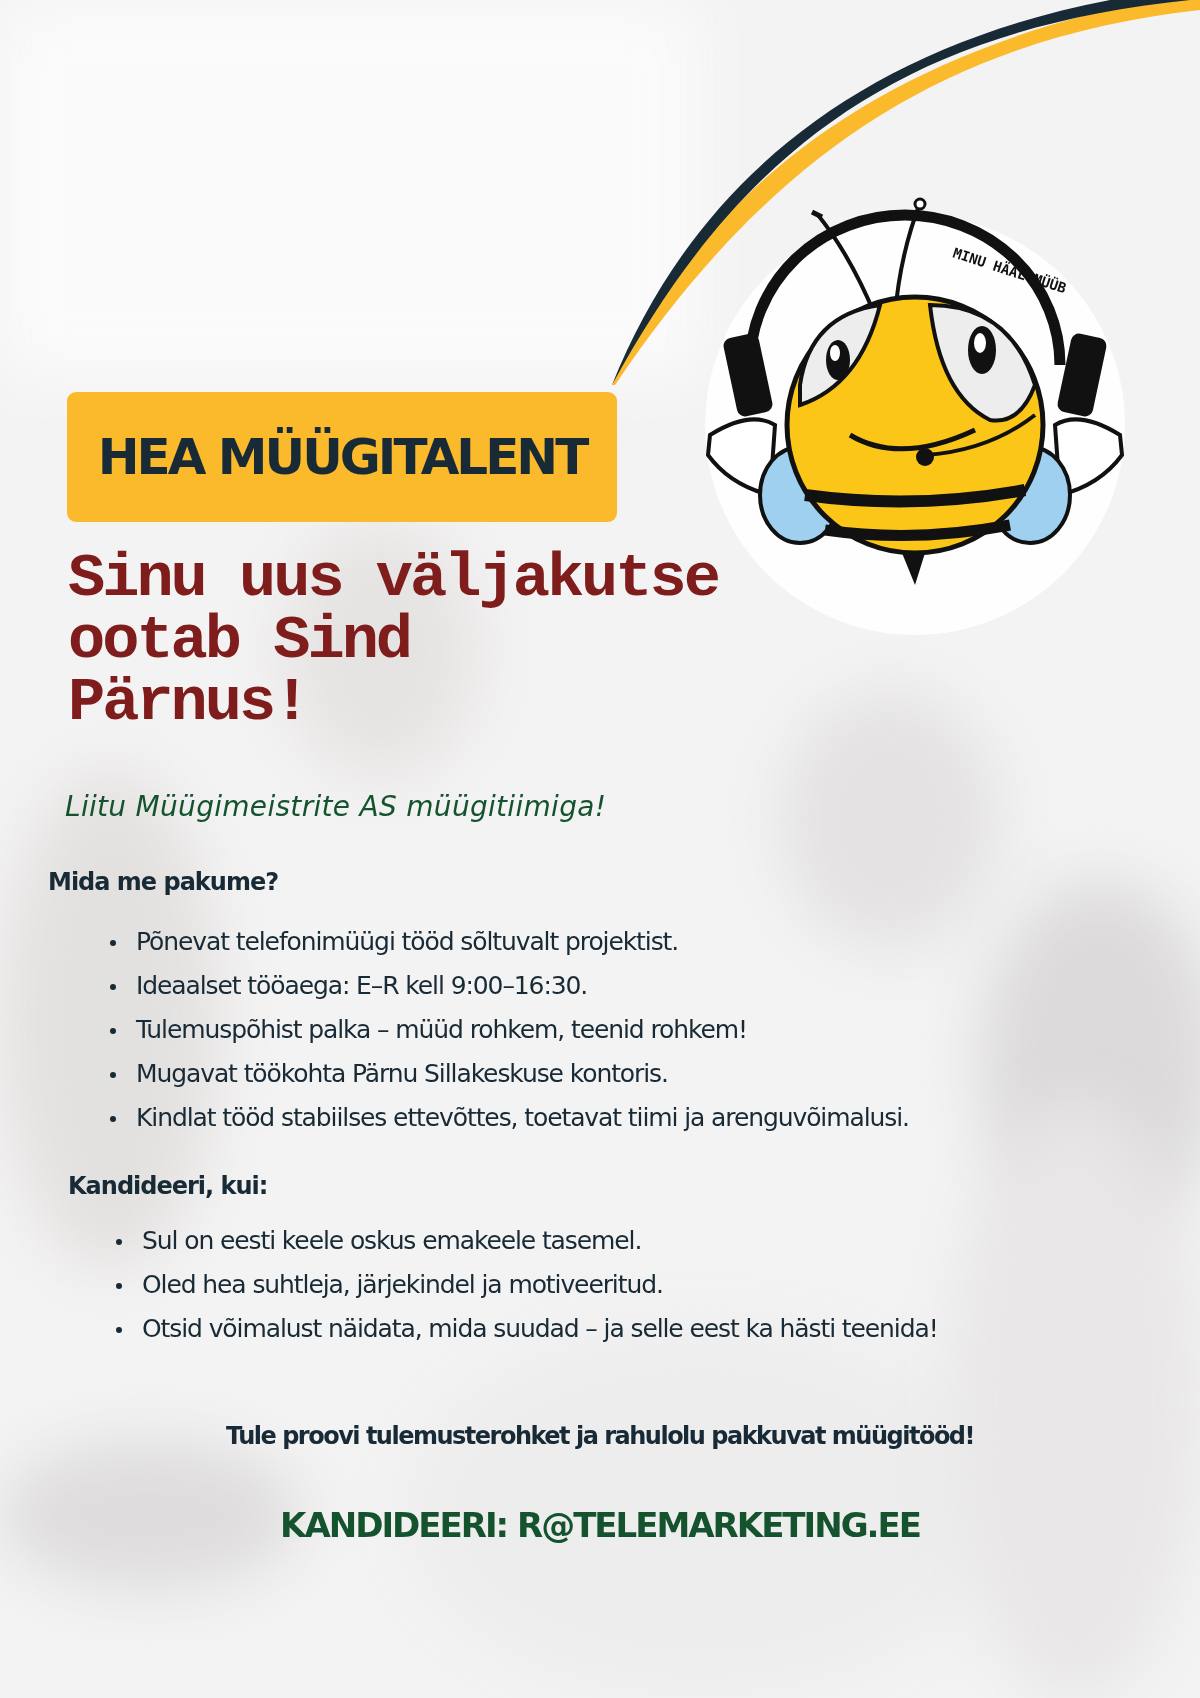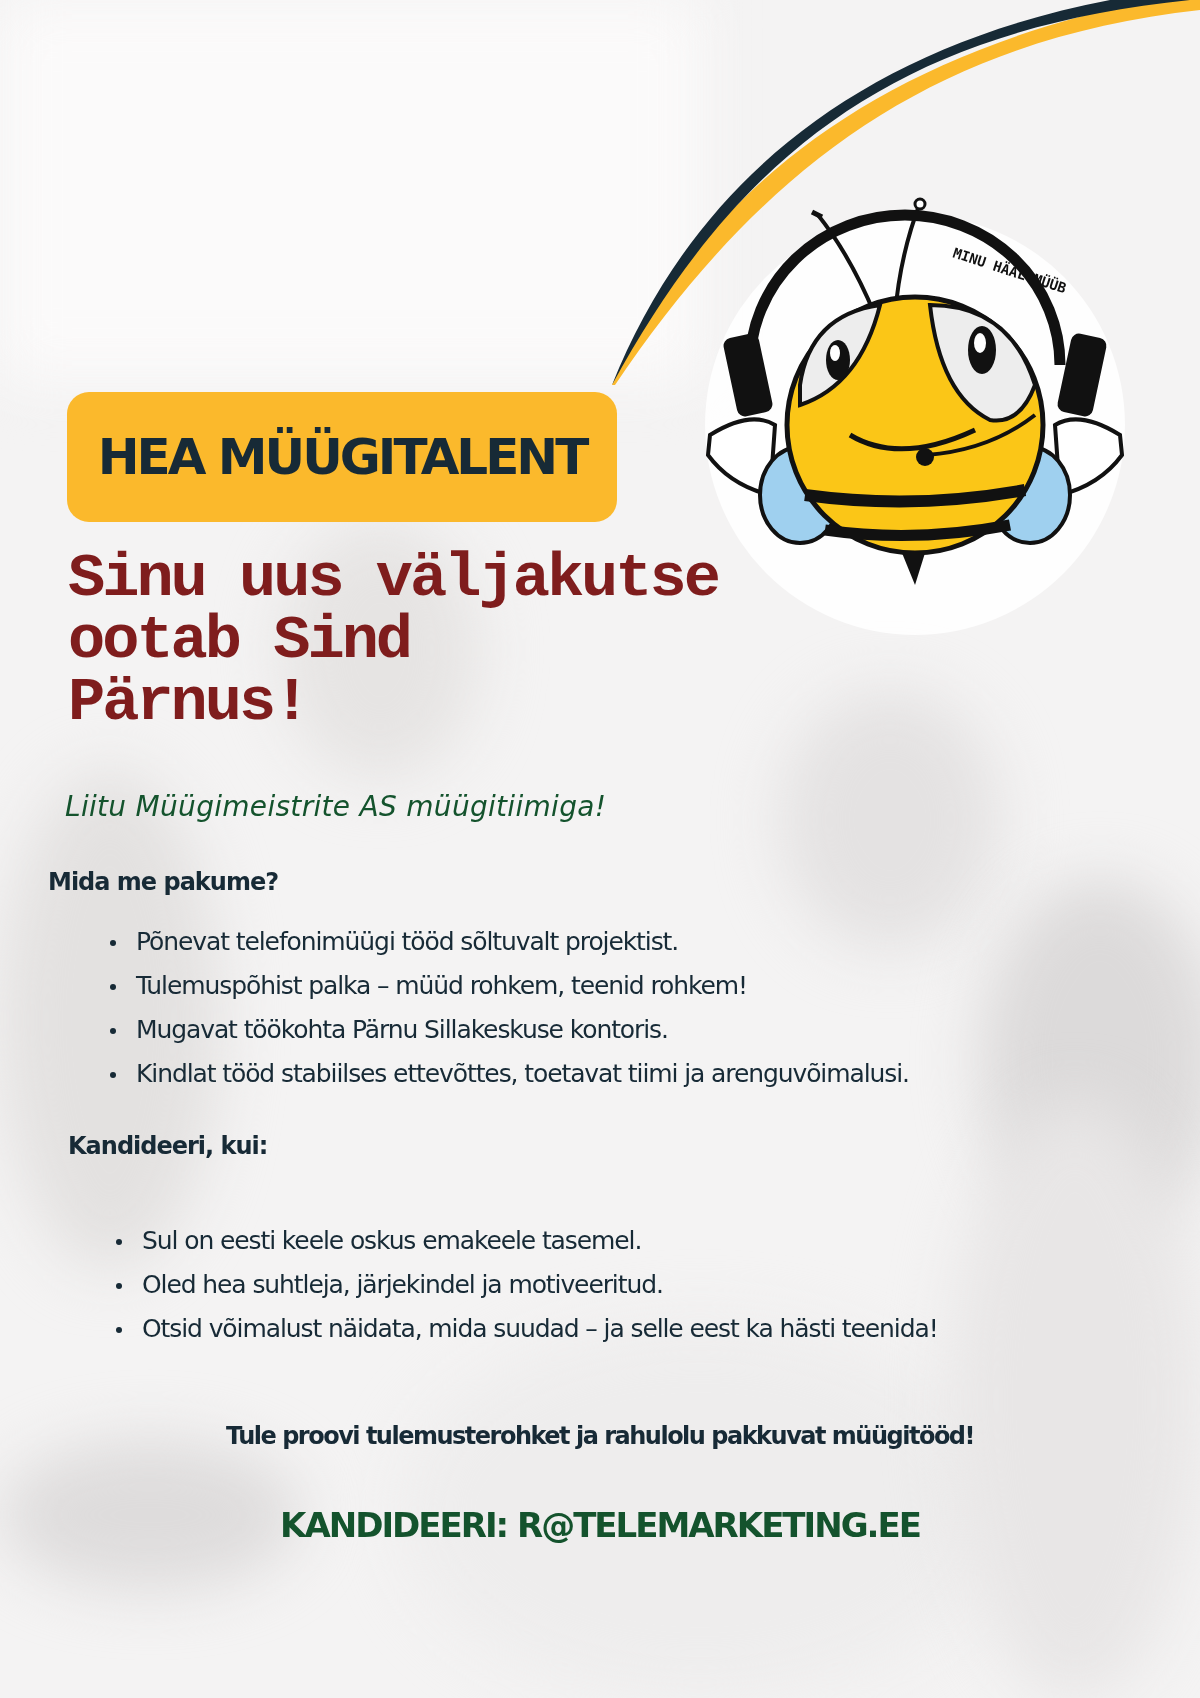--- a/index.html
+++ b/index.html
@@ -10,21 +10,21 @@
       color: #172a36;
     }
     .bg { position: absolute; inset: 0; z-index: 0; }
     .bg .blob { position: absolute; border-radius: 50%; filter: blur(30px); }
     .content { position: absolute; inset: 0; z-index: 2; }
 
     .swoosh { position: absolute; left: 0; top: 0; width: 1200px; height: 420px; z-index: 1; }
 
     .badge {
       position: absolute; left: 67px; top: 392px; width: 550px; height: 130px;
-      background: #fbb92c; border-radius: 22px;
+      background: #fbb92c; border-radius: 9px;
       display: flex; align-items: center; justify-content: center;
     }
     .badge span {
       font-family: "DejaVu Sans", sans-serif; font-weight: bold;
       font-size: 50px; letter-spacing: -3px; color: #172a36;
     }
     .headline {
       position: absolute; left: 68px; top: 548px; width: 640px;
       font-family: Liberation Mono, monospace; font-weight: bold;
       font-size: 62px; line-height: 62px; letter-spacing: -3px; color: #7f1d1d;
@@ -127,26 +127,27 @@
     <div>Sinu uus väljakutse</div>
     <div>ootab Sind</div>
     <div>Pärnus!</div>
   </div>
 
   <div class="subtitle">Liitu Müügimeistrite AS müügitiimiga!</div>
 
   <div class="section-title" style="left:48px;top:868px;">Mida me pakume?</div>
   <ul class="list" style="left:96px;top:908px;">
     <li>Põnevat telefonimüügi tööd sõltuvalt projektist.</li>
+    <li>Ideaalset tööaega: E–R kell 9:00–16:30.</li>
     <li>Tulemuspõhist palka – müüd rohkem, teenid rohkem!</li>
     <li>Mugavat töökohta Pärnu Sillakeskuse kontoris.</li>
     <li>Kindlat tööd stabiilses ettevõttes, toetavat tiimi ja arenguvõimalusi.</li>
   </ul>
 
-  <div class="section-title" style="left:68px;top:1132px;">Kandideeri, kui:</div>
+  <div class="section-title" style="left:68px;top:1172px;">Kandideeri, kui:</div>
   <ul class="list" style="left:102px;top:1207px;">
     <li>Sul on eesti keele oskus emakeele tasemel.</li>
     <li>Oled hea suhtleja, järjekindel ja motiveeritud.</li>
     <li>Otsid võimalust näidata, mida suudad – ja selle eest ka hästi teenida!</li>
   </ul>
 
   <div class="cta">Tule proovi tulemusterohket ja rahulolu pakkuvat müügitööd!</div>
   <div class="apply">KANDIDEERI: R@TELEMARKETING.EE</div>
 </div>
 

